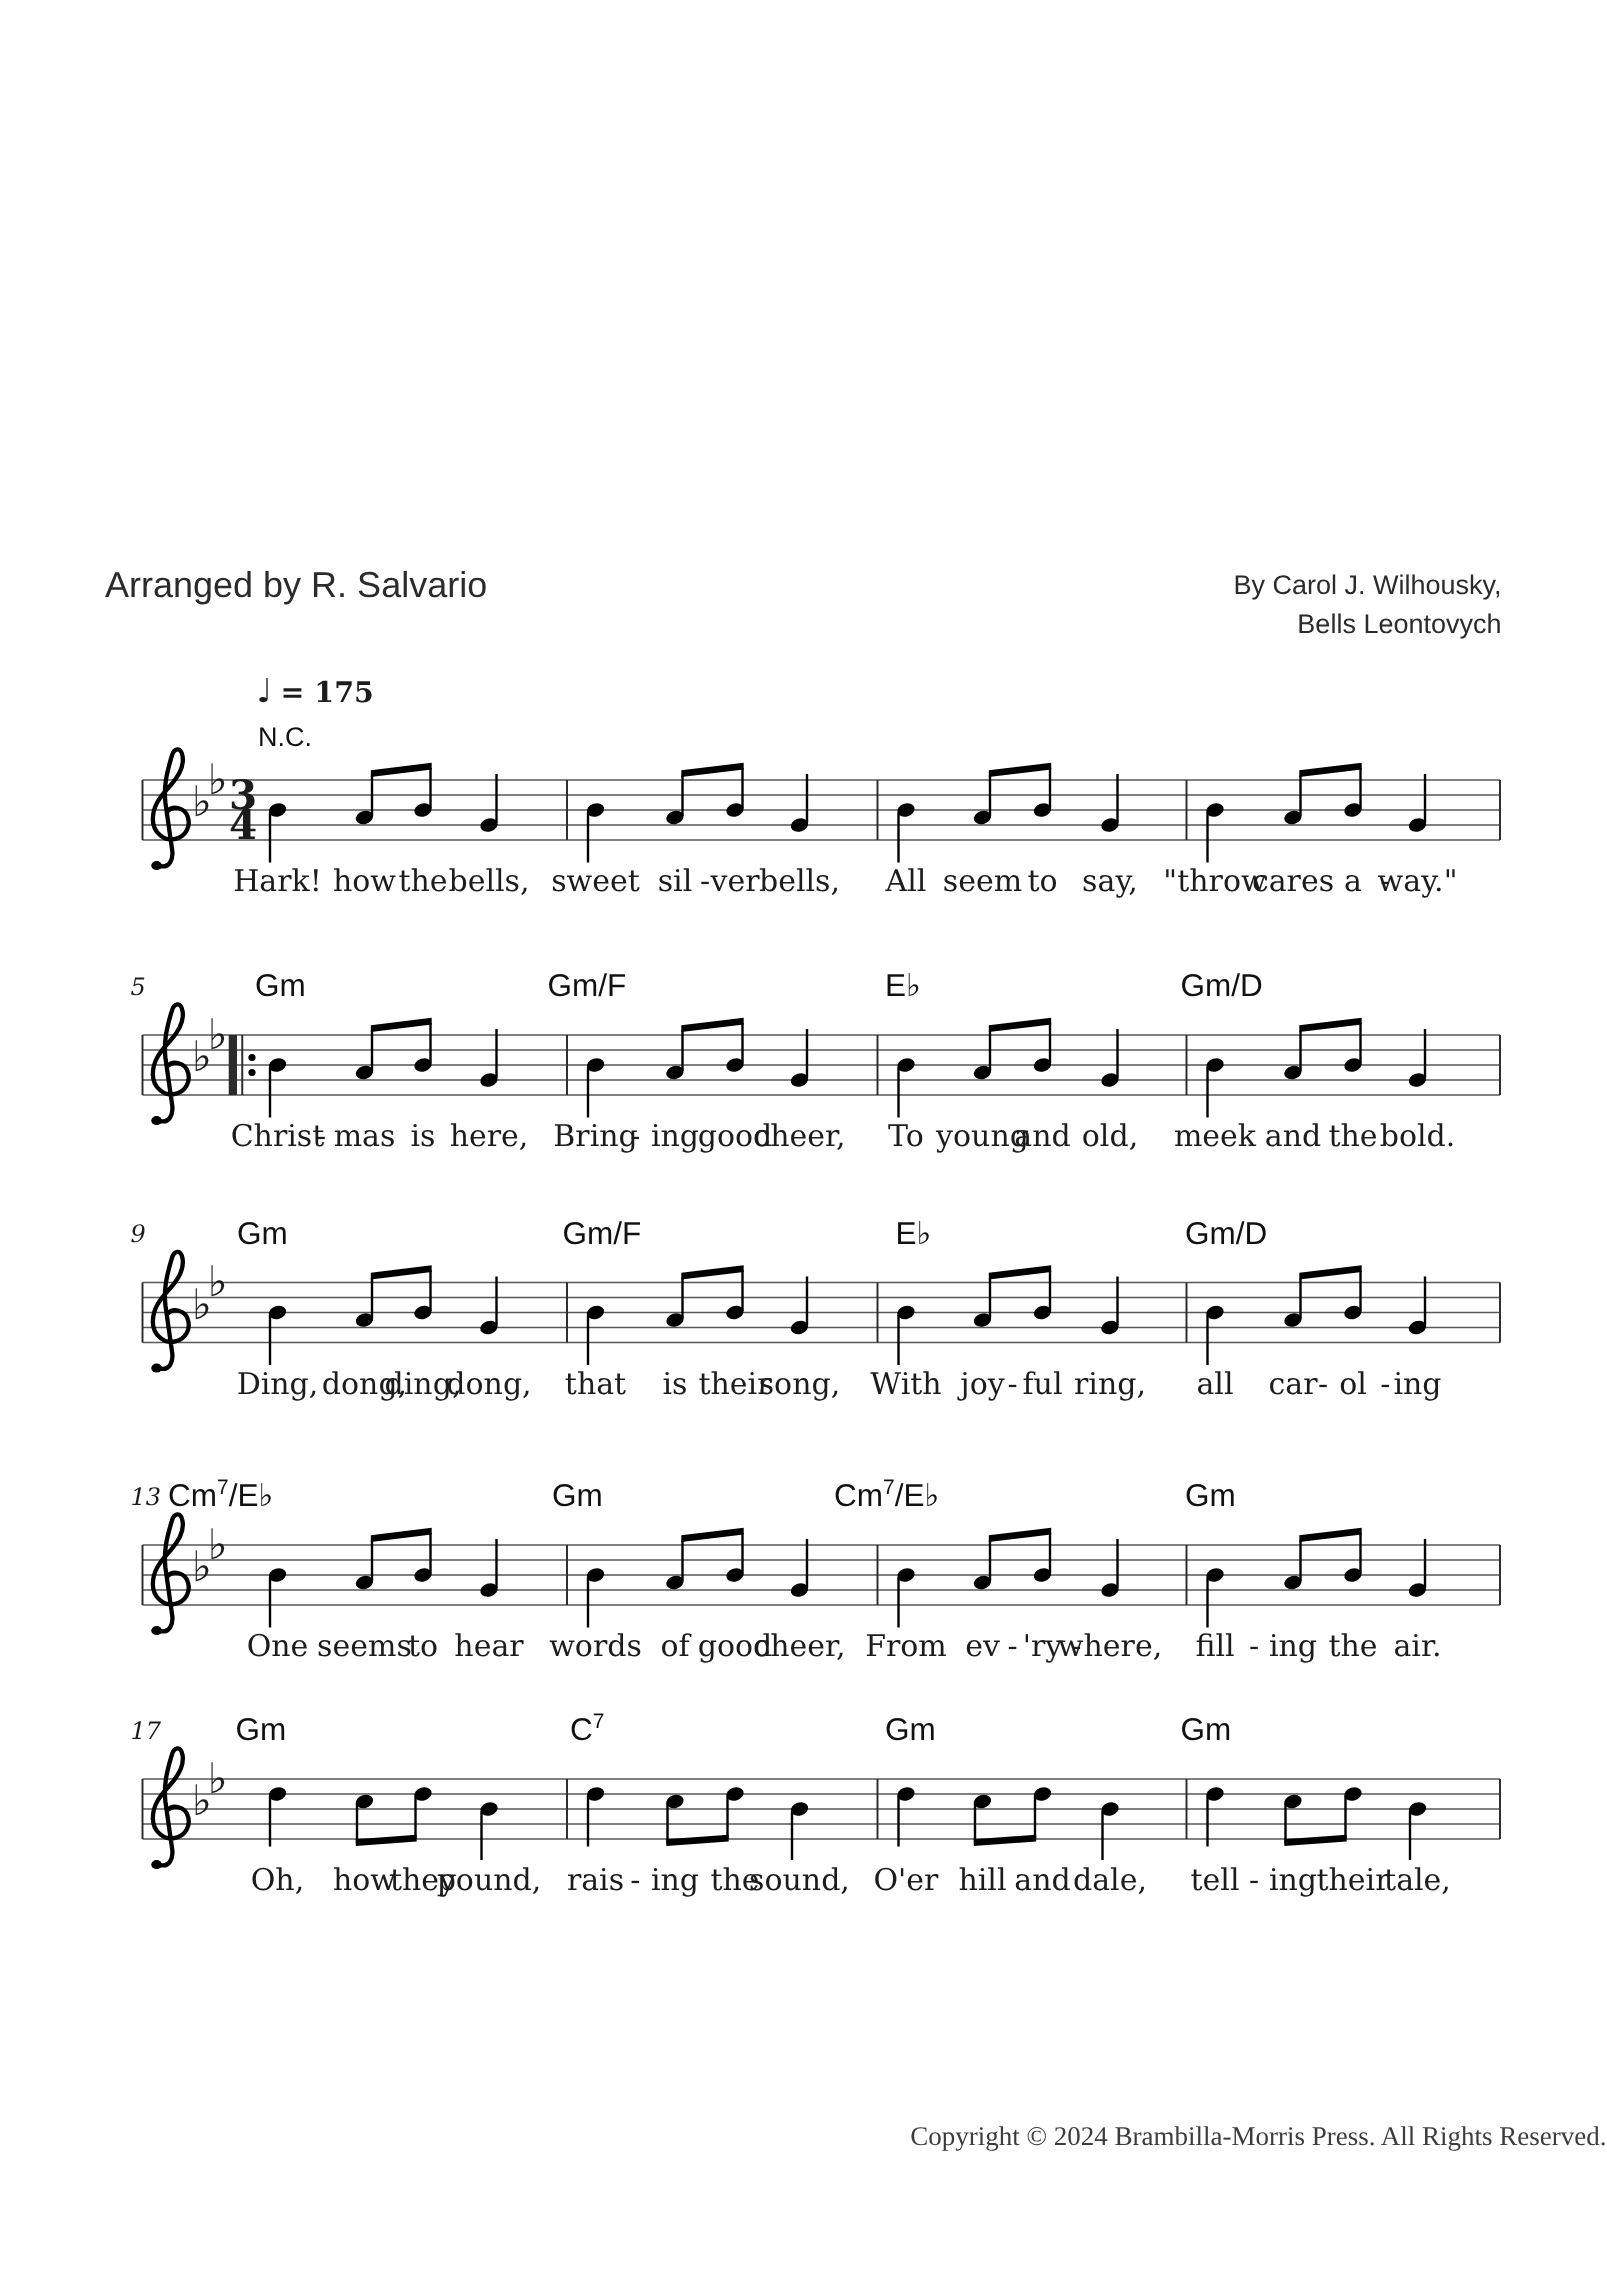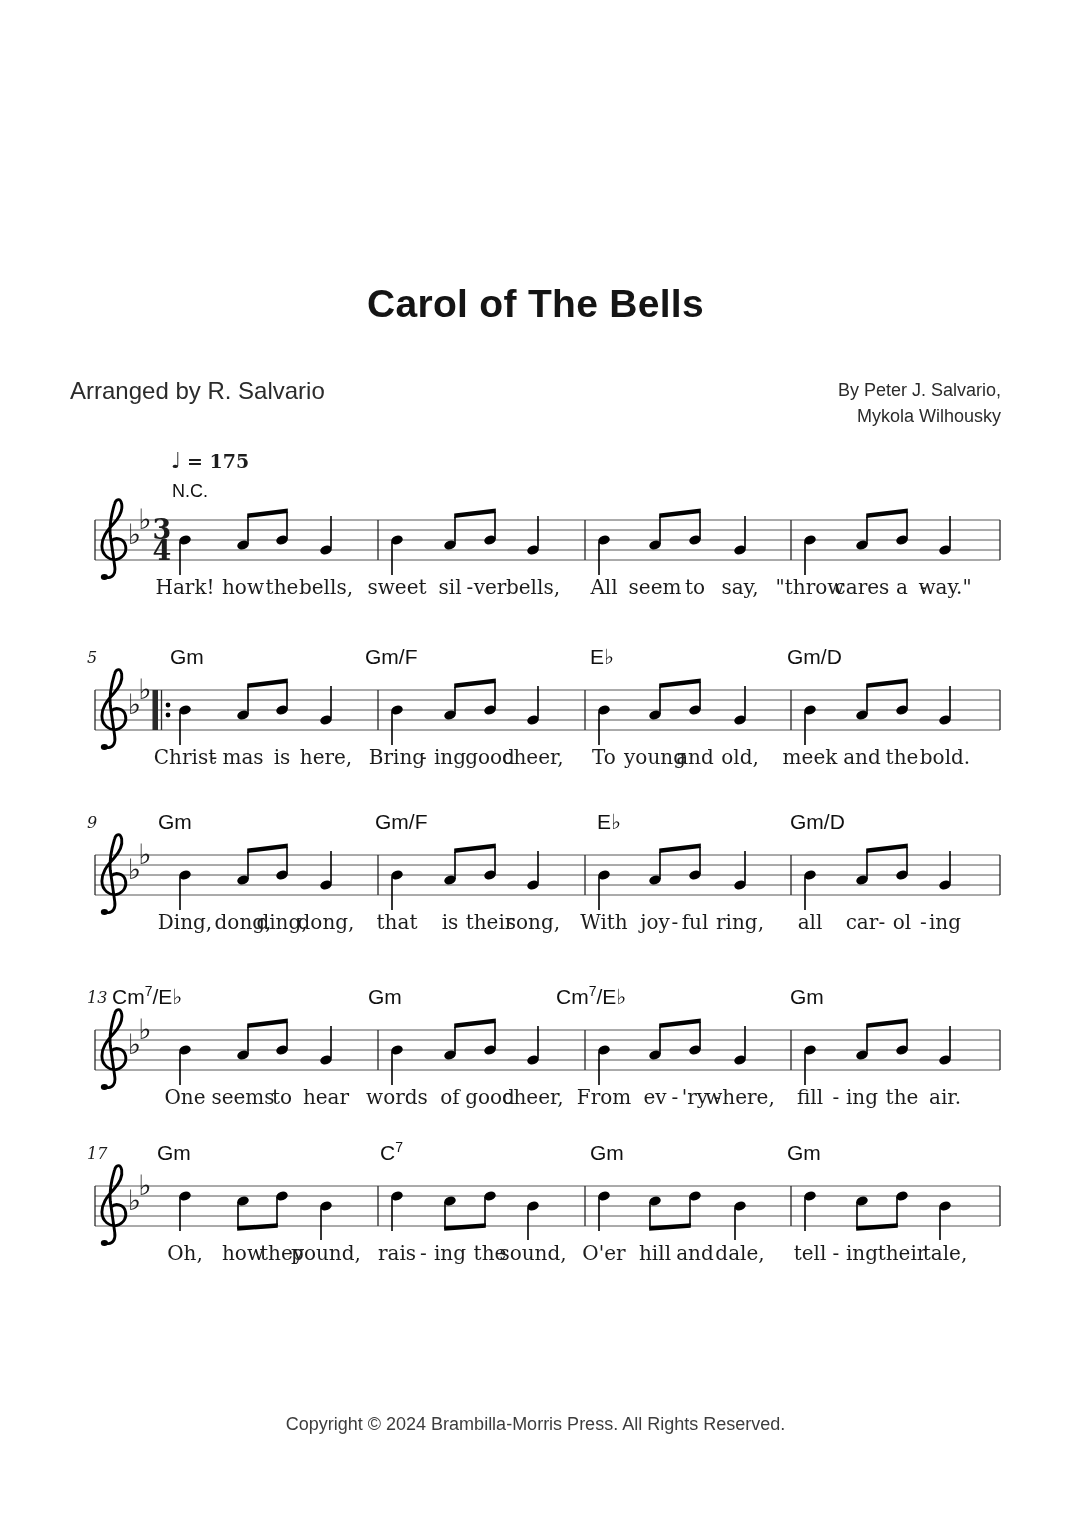--- a/index.html
+++ b/index.html
@@ -3,33 +3,32 @@
 <meta charset="utf-8">
 <style>
   html,body{margin:0;padding:0;background:#ffffff;}
   .page{position:relative;width:1071px;height:1515px;background:#fff;overflow:hidden;
         font-family:"Liberation Sans",sans-serif;color:#1a1a1a;}
   .title{position:absolute;top:282px;left:0;width:100%;text-align:center;
          font-size:39px;font-weight:bold;letter-spacing:.3px;color:#141414;}
   .arranger{position:absolute;left:70px;top:377px;font-size:24px;color:#2b2b2b;}
   .composer{position:absolute;right:70px;top:377px;font-size:18px;color:#2b2b2b;
             text-align:right;line-height:26px;}
-  .footer{position:absolute;left:0;top:1414px;width:100%;text-align:center;
-          font-size:18px;color:#3c3c3c;}
+  .footer{position:absolute;left:0;top:1414px;width:100%;text-align:right;
+          font-size:18px;color:#3c3c3c;font-family:Liberation Serif, serif;}
   svg.system{position:absolute;left:83px;overflow:visible;}
 </style>
 </head>
 <body>
 
 <div class="page">
-  <div class="title">Carol of The Bells</div>
   <div class="arranger">Arranged by R. Salvario</div>
   <div class="composer">
-    <div>By Peter J. Salvario,</div>
-    <div>Mykola Wilhousky</div>
+    <div>By Carol J. Wilhousky,</div>
+    <div>Bells Leontovych</div>
   </div>
   <div id="score">
       <svg class="system" width="929" height="162" viewBox="-12 -80 929 162" style="top:440px;">
         <line x1="0" y1="0" x2="905" y2="0" stroke="#575757" stroke-width="1"></line>
         <line x1="0" y1="10" x2="905" y2="10" stroke="#575757" stroke-width="1"></line>
         <line x1="0" y1="20" x2="905" y2="20" stroke="#575757" stroke-width="1"></line>
         <line x1="0" y1="30" x2="905" y2="30" stroke="#575757" stroke-width="1"></line>
         <line x1="0" y1="40" x2="905" y2="40" stroke="#575757" stroke-width="1"></line>
         <line x1="0" y1="0" x2="0" y2="40" stroke="#2b2b2b" stroke-width="1.3"></line>
         <line x1="283" y1="0" x2="283" y2="40" stroke="#2b2b2b" stroke-width="1.3"></line>

